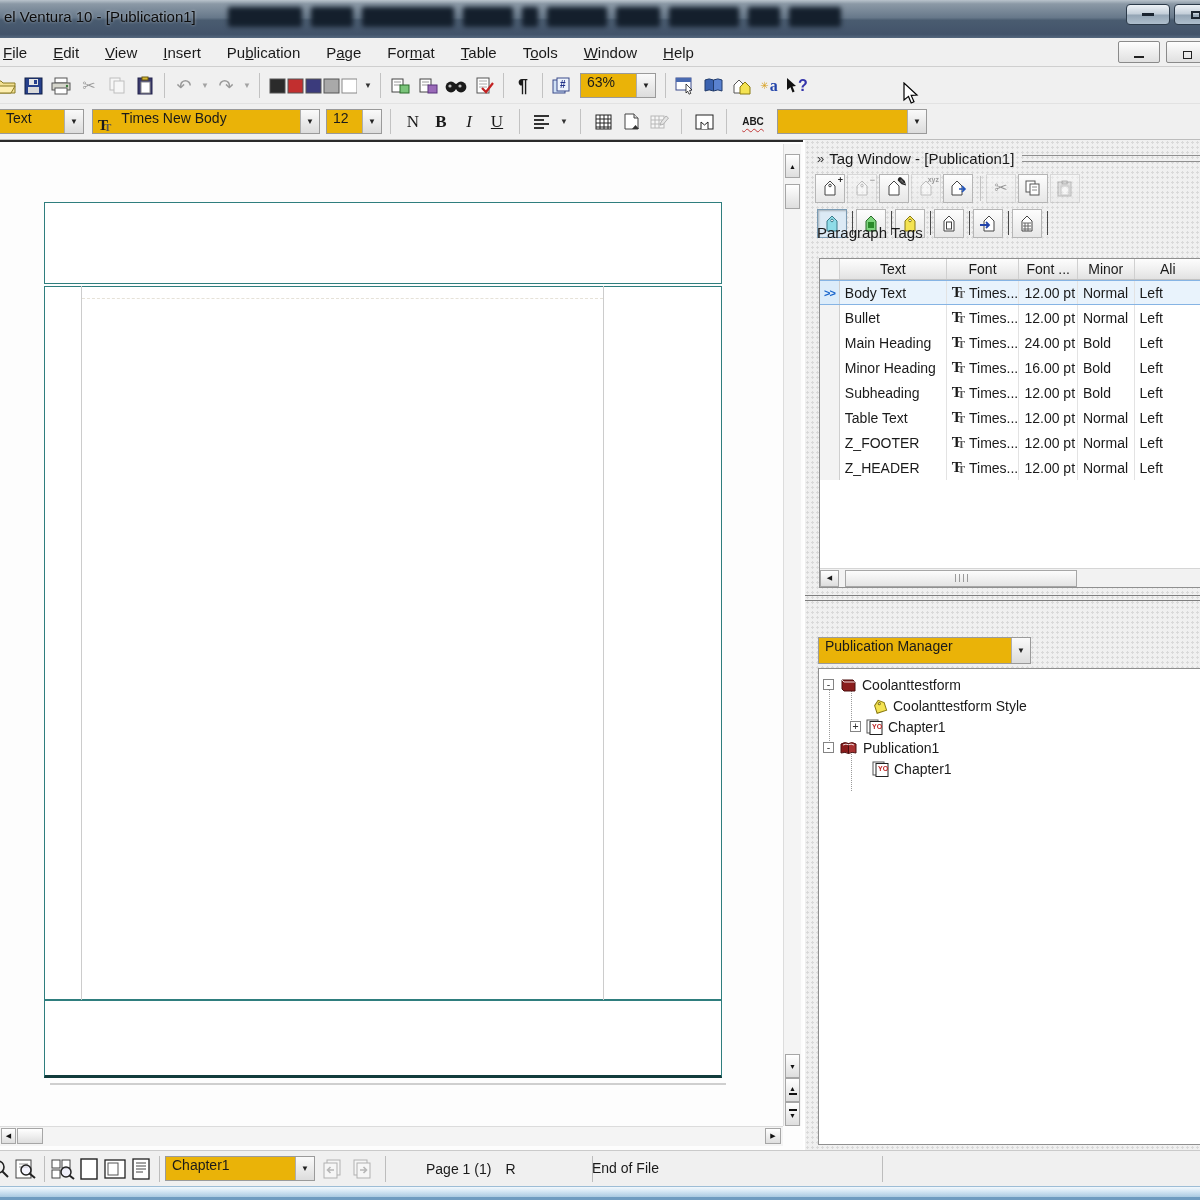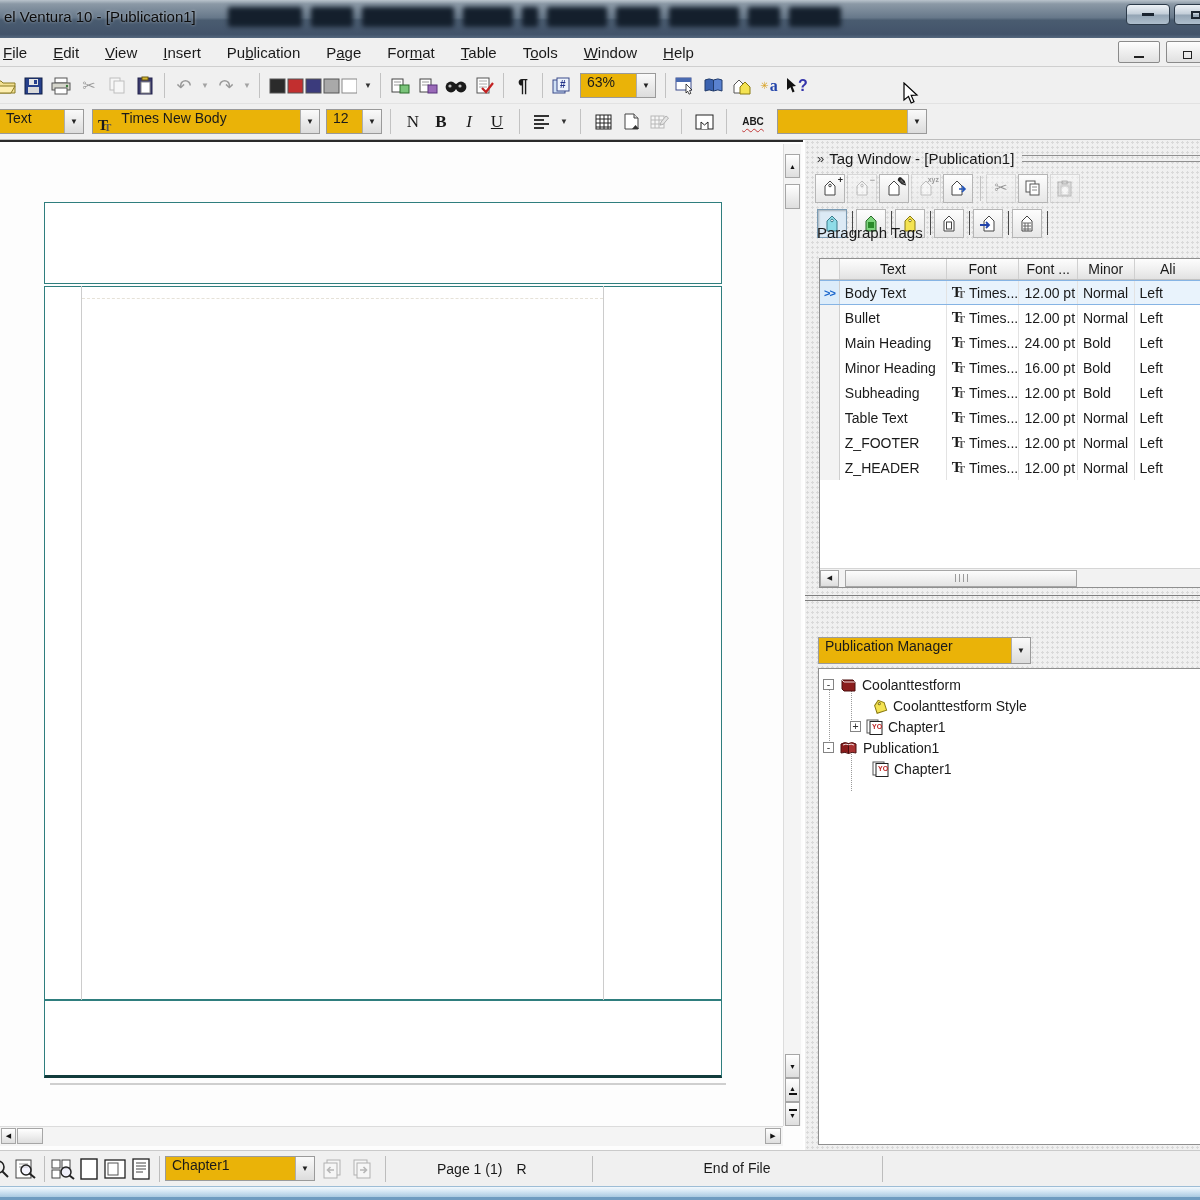--- a/index.html
+++ b/index.html
@@ -120,22 +120,22 @@
   .sp22{width:22px;flex:none}.sp46{width:44px;flex:none}
   .tlabel{white-space:nowrap}
   .dotv{position:absolute;border-left:1px dotted #9a9a9a;width:1px}
 
   
   .statusbar{position:absolute;left:0;top:1150px;right:0;height:36px;background:#f0f0f0;border-top:1px solid #cacaca;
     display:flex;align-items:center;font-size:14px}
   .stbtn{min-width:26px;height:26px;display:flex;align-items:center;justify-content:center;flex:none}
   .ssep{width:1px;height:26px;background:#bdbdbd;margin:0 5px;flex:none}
   .sbar-abs{position:absolute;top:5px;height:26px;width:1px;background:#bdbdbd}
-  .eof{position:absolute;left:592px;width:290px;text-align:center;top:9px}
-  .pagelab{margin-left:46px;white-space:nowrap}
+  .eof{position:absolute;left:592px;width:290px;text-align:left;top:9px}
+  .pagelab{margin-left:35px;white-space:nowrap}
   .bluestrip{position:absolute;left:0;top:1186px;right:0;height:14px;
     background:linear-gradient(#f2f8fd 0%,#d8e9f5 30%,#abcbe2 75%,#8fb6d4 100%);border-top:1px solid #9dbdd6;
     box-shadow:inset 0 -3px 0 #6f9cc0}
   svg{display:block}
 </style>
 </head>
 <body>
 
 <div class="app">
 

